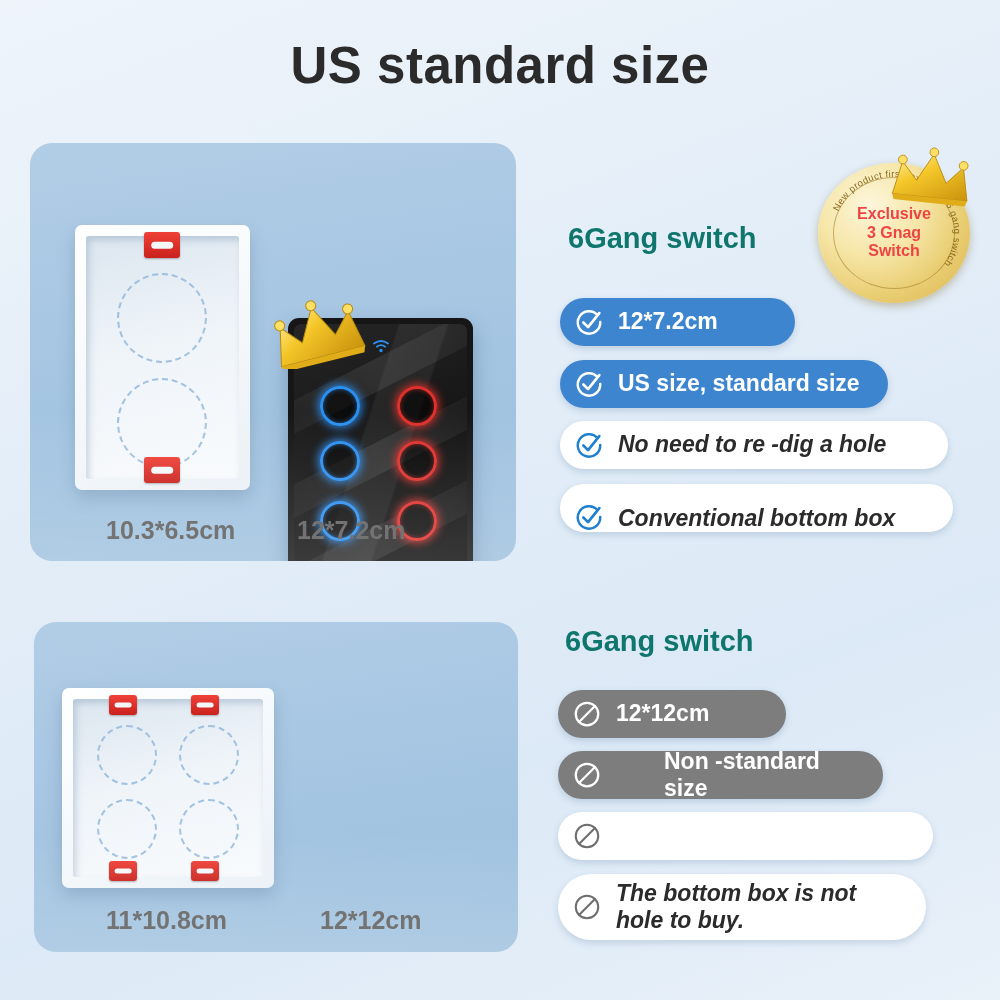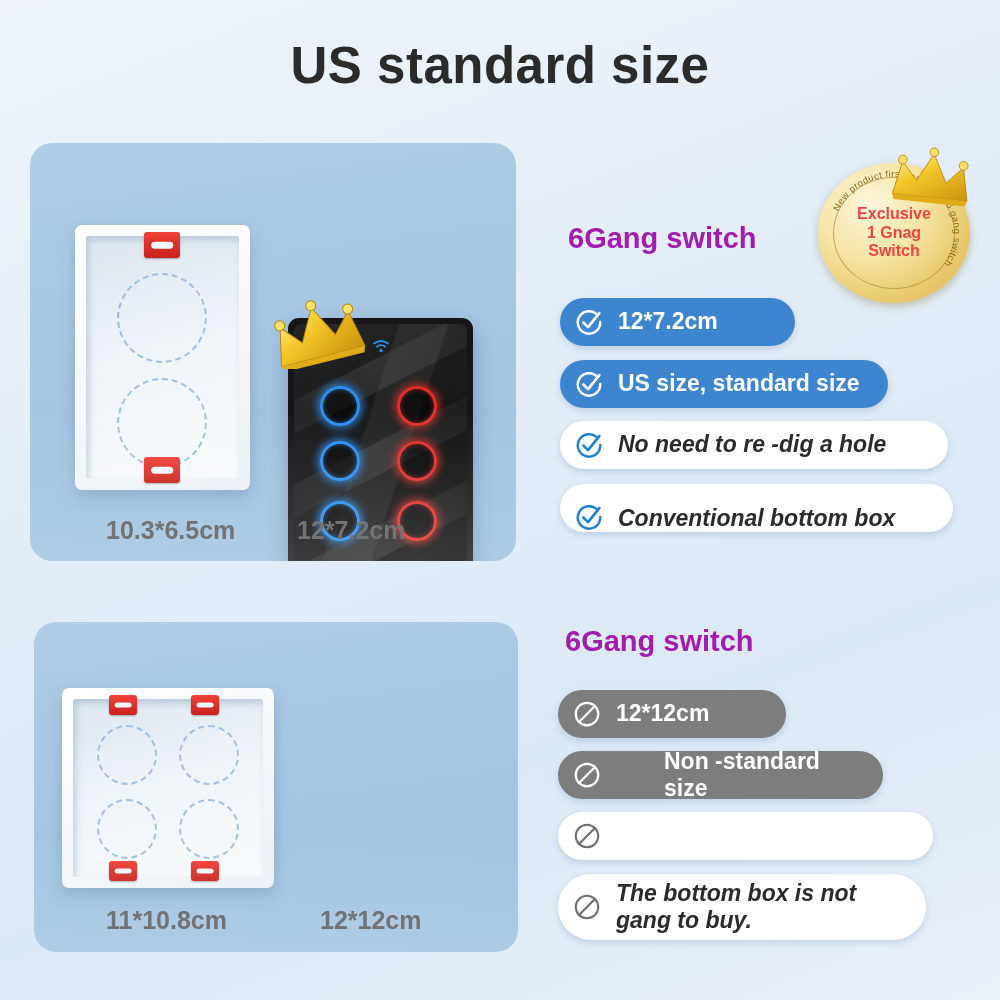--- a/index.html
+++ b/index.html
@@ -101,21 +101,21 @@
     position:absolute; font-size:25px; font-weight:700; color:#737373;
     white-space:nowrap;
   }
   #caption-top-box    { left:106px; top:516px; }
   #caption-top-switch { left:297px; top:516px; }
   #caption-bot-box    { left:106px; top:906px; }
   #caption-bot-switch { left:320px; top:906px; }
 
   
   .gang-heading{
-    position:absolute; font-size:29px; font-weight:700; color:#a21caf;
+    position:absolute; font-size:29px; font-weight:700; color:#0f766e;
     white-space:nowrap;
   }
   #heading-top    { left:568px; top:222px; }
   #heading-bottom { left:565px; top:625px; }
 
   
   #exclusive-badge{
     position:absolute; left:818px; top:163px; width:152px; height:140px;
   }
   #badge-coin{
@@ -257,21 +257,21 @@
   <svg id="badge-arc-svg" viewBox="0 0 152 140">
     <defs>
       <path id="arcpath" d="M 16,70 A 60,56 0 1 1 136,70 A 60,56 0 1 1 16,70"></path>
     </defs>
     <text font-size="9.5" font-family="'Liberation Sans', sans-serif" fill="#8a6a1e" letter-spacing="0.4">
       <textPath href="#arcpath" startOffset="6%">New product first, exclusive 6 gang switch</textPath>
     </text>
   </svg>
   <div id="badge-center-text">
     <span class="l1">Exclusive</span>
-    <span class="l2">1 Gnag</span>
+    <span class="l2">3 Gnag</span>
     <span class="l3">Switch</span>
   </div>
   <svg id="badge-crown-icon" viewBox="0 0 110 78">
     <g transform="rotate(6 55 40)">
       <path d="M12 66 L20 28 L38 48 L55 16 L72 48 L90 28 L98 66 Z" fill="url(#goldg)" stroke="#b98b12" stroke-width="1"></path>
       <path d="M12 66 L98 66 L96 72 L14 72 Z" fill="#e0ac18"></path>
       <circle cx="20" cy="26" r="5" fill="#ffe066" stroke="#b98b12" stroke-width="1"></circle>
       <circle cx="55" cy="14" r="5" fill="#ffe066" stroke="#b98b12" stroke-width="1"></circle>
       <circle cx="90" cy="26" r="5" fill="#ffe066" stroke="#b98b12" stroke-width="1"></circle>
     </g>
@@ -348,14 +348,14 @@
 </div>
 
 <div class="pill light two-line" id="pill-b3" style="width: 368px;">
   <span class="pill-icon">
     <svg viewBox="0 0 32 32" width="30" height="30">
       <circle cx="16" cy="16" r="12" fill="none" stroke="#6e6e6e" stroke-width="2.2"></circle>
       <line x1="7.5" y1="24.5" x2="24.5" y2="7.5" stroke="#6e6e6e" stroke-width="2.2" stroke-linecap="round"></line>
     </svg>
   </span>
   <span class="pill-label">The bottom box is not
-gang to buy.</span>
+hole to buy.</span>
 </div>
 
 </body></html>

